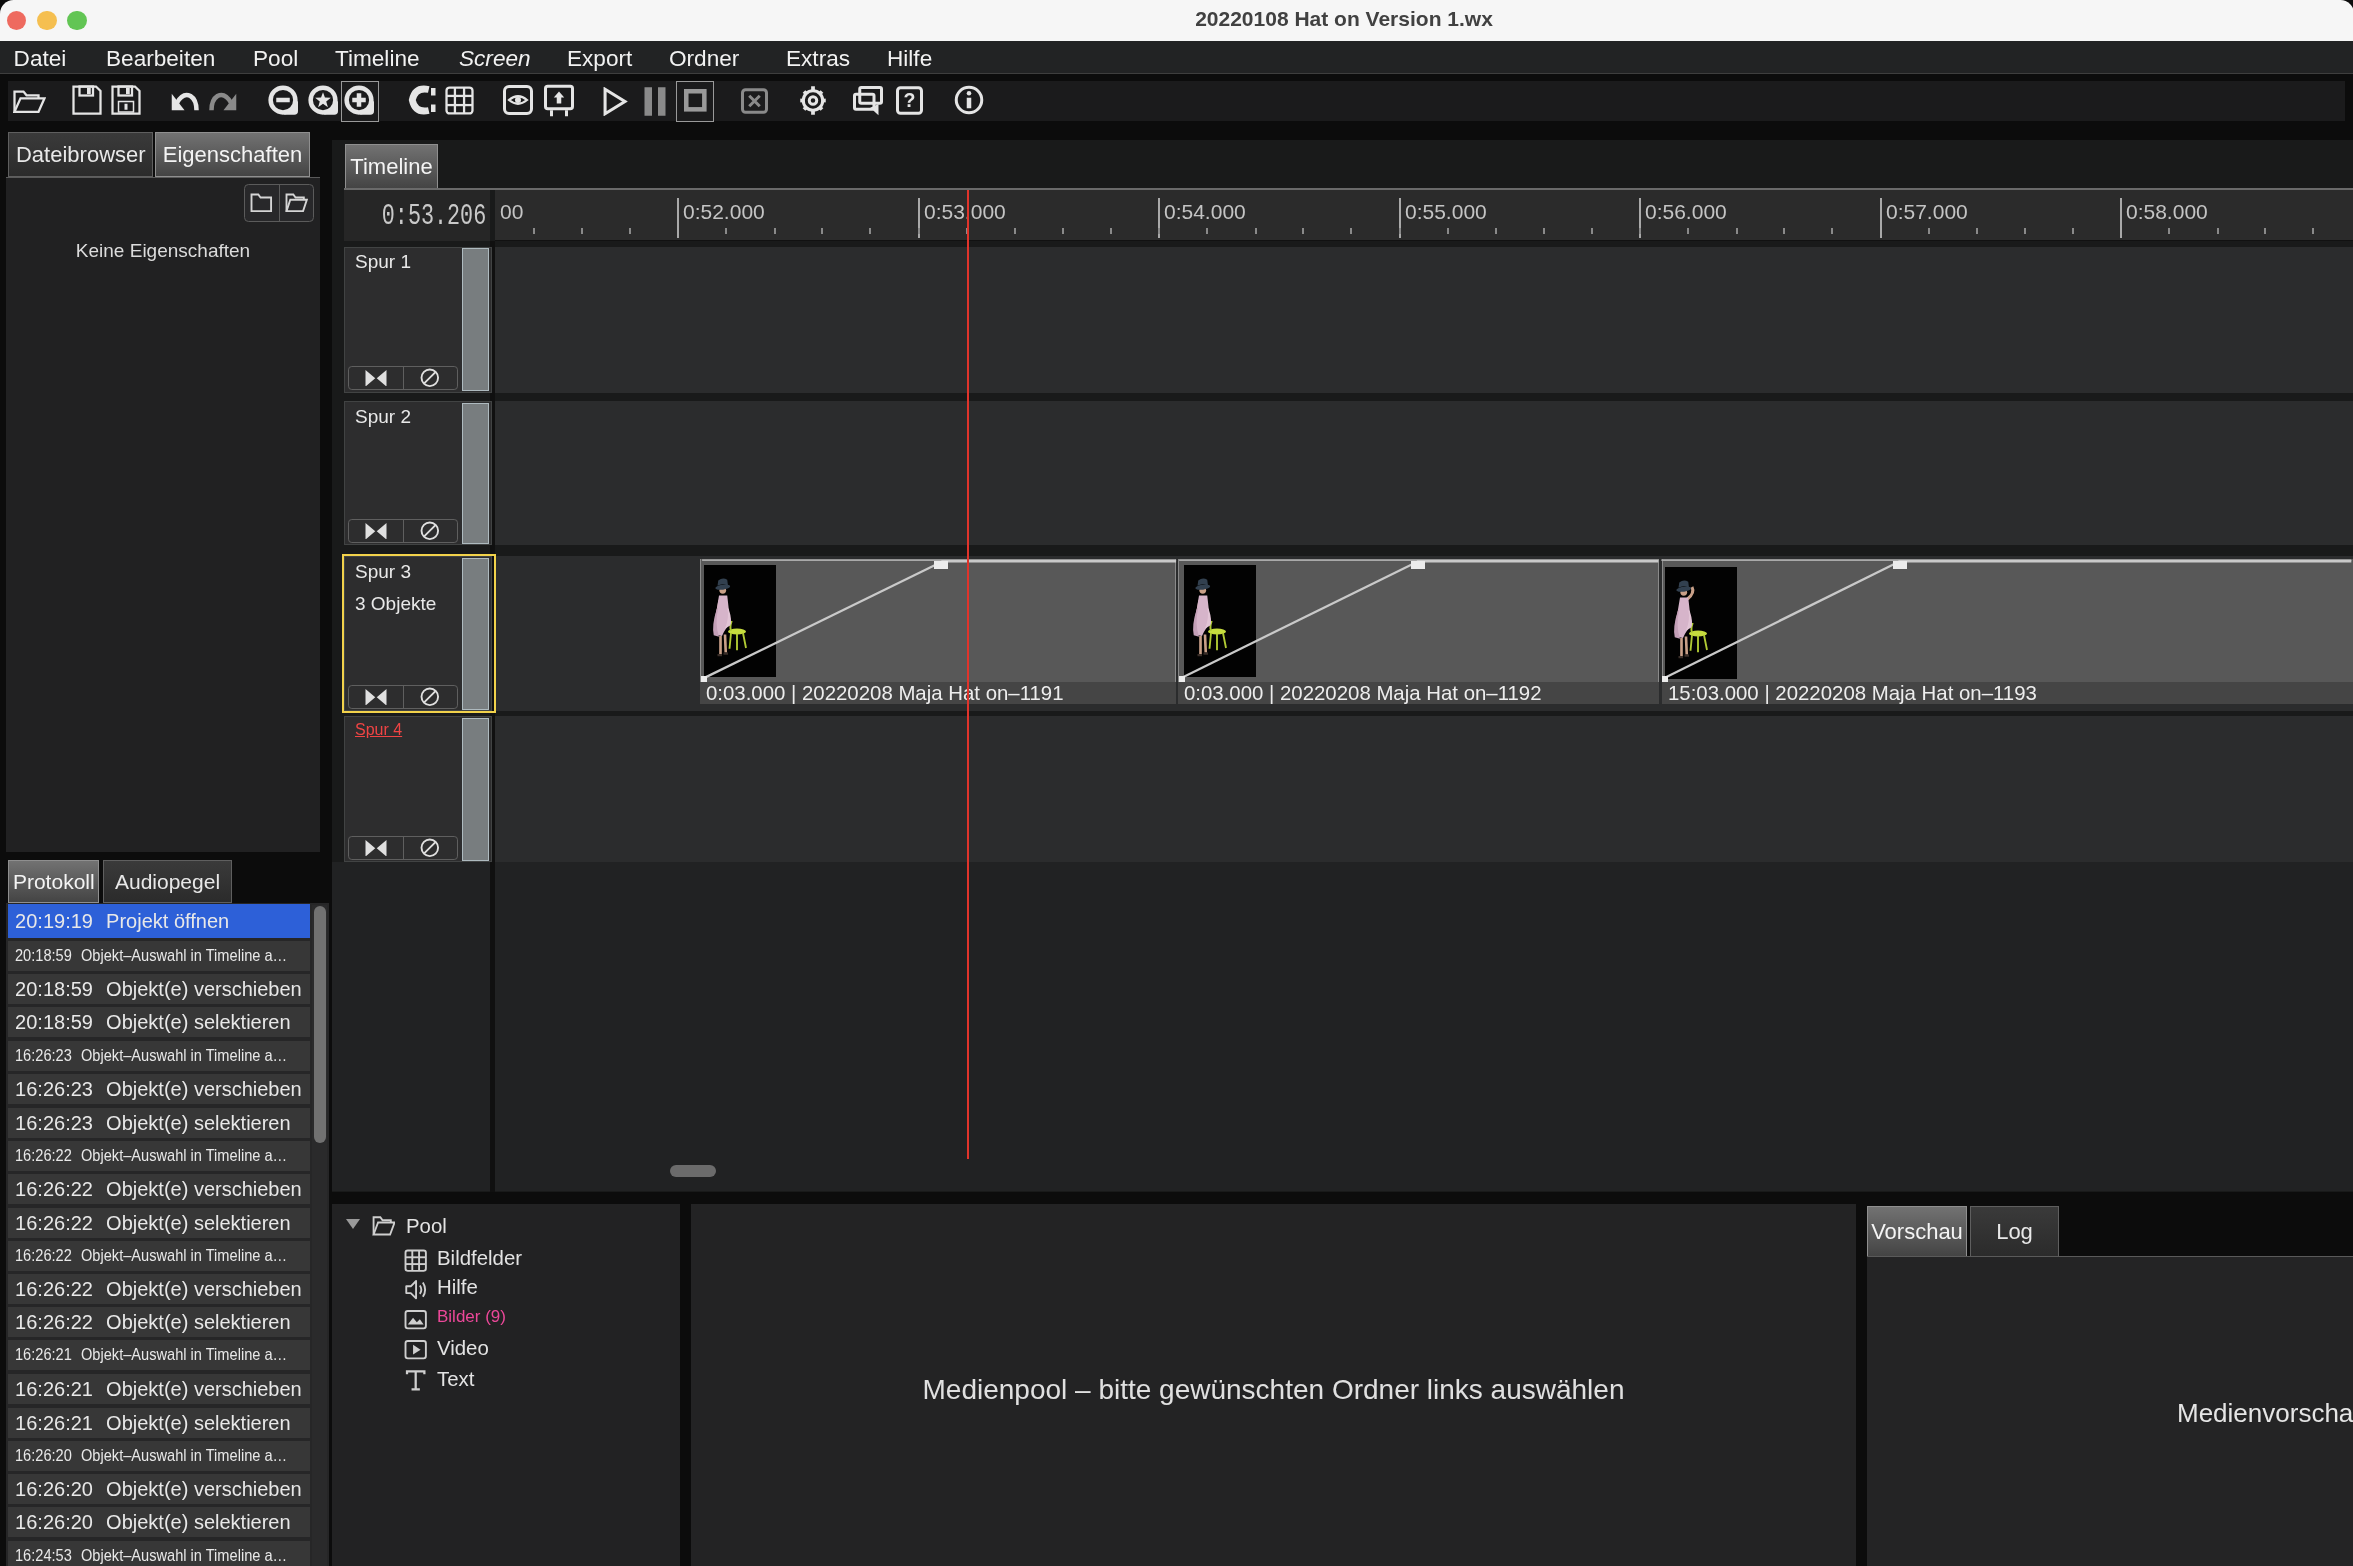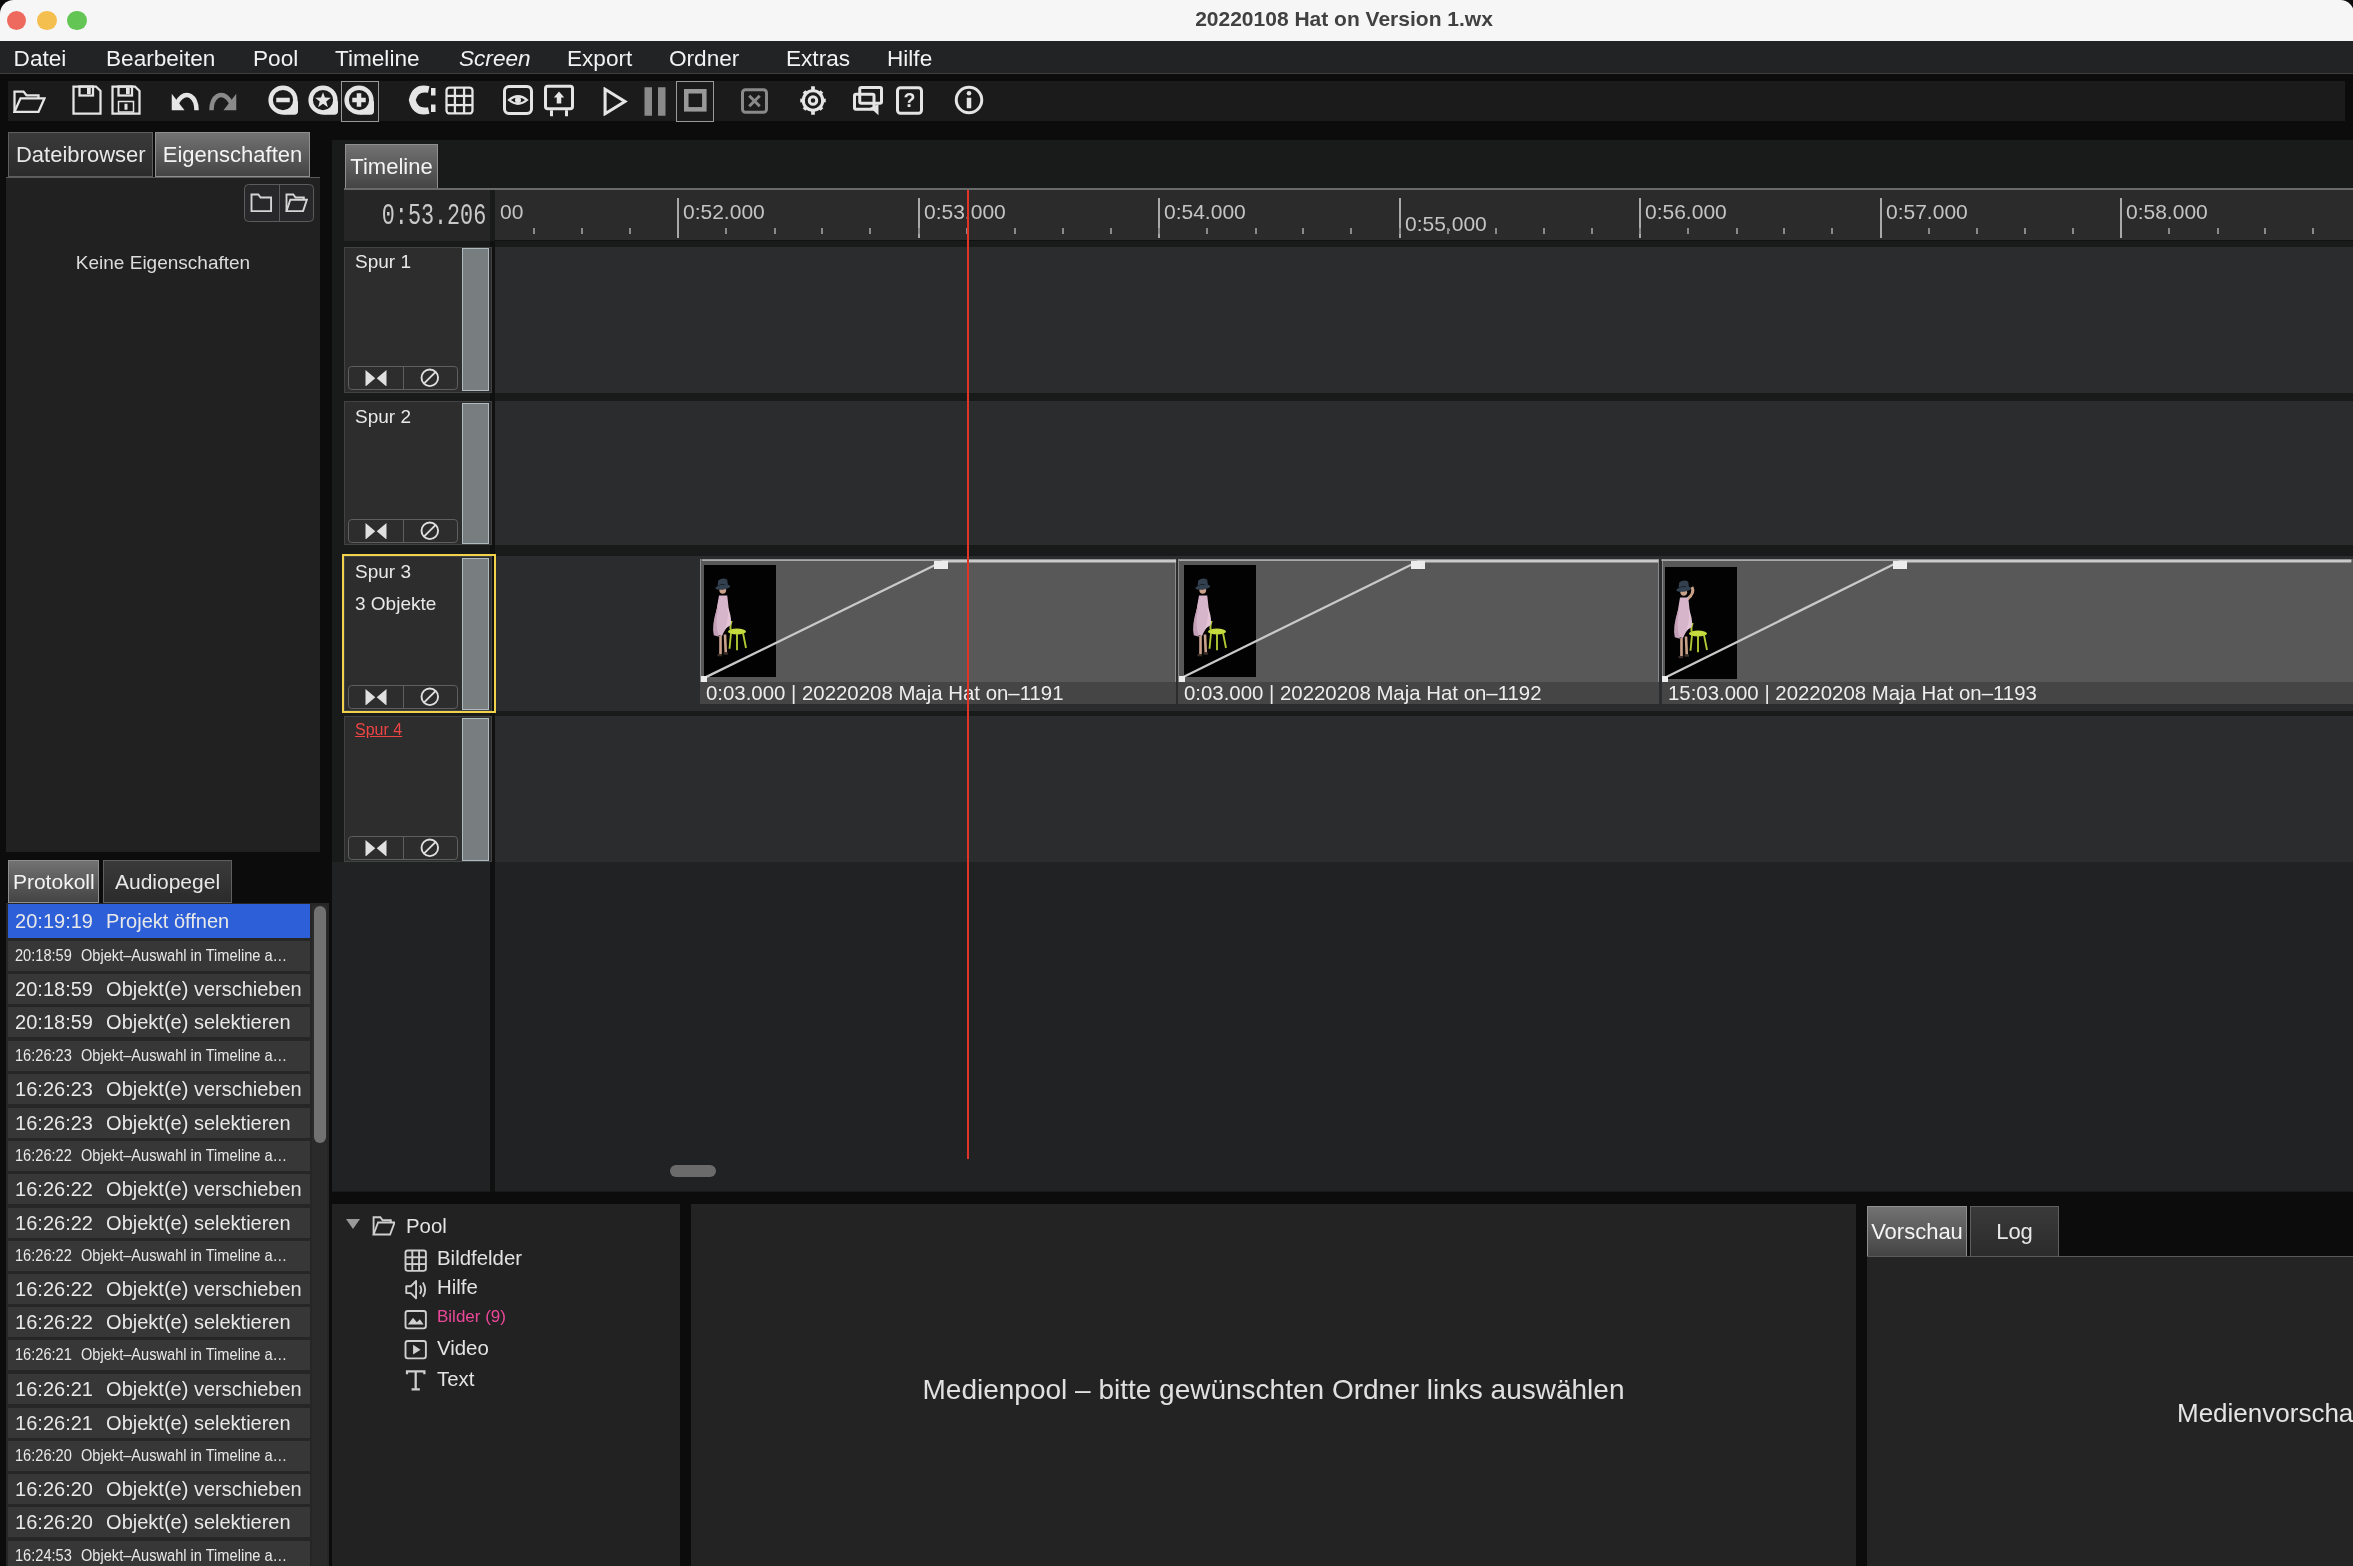--- a/index.html
+++ b/index.html
@@ -48,21 +48,21 @@
           <path d="M2 24 L2 2 L11 2 L14 6 L28 6 L28 24 Z" fill="none" stroke="#d5d5d5" stroke-width="2.5"></path>
         </svg>
     </div>
     <div style="flex:1;display:flex;align-items:center;justify-content:center;">
       <svg width="22.6" height="19.6" viewBox="0 0 30 26">
           <path d="M2 24 L2 2 L11 2 L14 6 L25 6 L25 9" fill="none" stroke="#d5d5d5" stroke-width="2.5"></path>
           <path d="M2 24 L7 9 L29 9 L24 24 Z" fill="none" stroke="#d5d5d5" stroke-width="2.5"></path>
         </svg>
     </div>
   </div>
-  <div class="abs" style="left:6px;top:240px;width:314px;height:19.6px;text-align:center;font-size:19px;color:#dcdcdc;margin-top:12px;">Keine Eigenschaften</div>
+  <div class="abs" style="left:6px;top:240px;width:314px;height:19.6px;text-align:center;font-size:19px;color:#dcdcdc;">Keine Eigenschaften</div>
 
   <div class="tab sel" style="left:8.3px;top:860px;width:91px;height:43px;font-size:21px;">Protokoll</div>
   <div class="tab" style="left:103px;top:860px;width:129px;height:43px;font-size:21px;">Audiopegel</div>
   <div class="abs" style="left:6px;top:903px;width:323px;height:663px;background:#262627;"></div>
   <div id="loglist"></div>
   <div class="abs" style="left:312px;top:905px;width:15px;height:661px;background:#2a2a2b;"></div>
   <div class="abs" style="left:314px;top:906px;width:12px;height:237px;background:#717171;border-radius:6px;"></div>
 
   <div class="abs" style="left:332px;top:140px;width:2022px;height:1052px;background:#191a1a;"></div>
   <div class="tab sel" style="left:345px;top:144px;width:93px;height:45px;font-size:22px;">Timeline</div>
@@ -122,21 +122,21 @@
       <div style="position:absolute;left:8.3px;top:1541px;width:302px;height:30px;background:#373737;color:#e8e8e8;font-size:16.6px;line-height:30px;padding-left:6.8px;white-space:nowrap;overflow:hidden;"><span style="display:inline-block;transform:scaleX(0.88);transform-origin:0 50%;white-space:nowrap;"><span style="display:inline-block;width:75px;">16:24:53</span><span>Objekt–Auswahl in Timeline a…</span></span></div>
     </div>
     <div>
       <div style="position:absolute;left:677px;top:198px;width:1.5px;height:40px;background:#a9a9a9;"></div>
       <div style="position:absolute;left:683px;top:201px;font-size:21px;line-height:21px;color:#c4c4c4;">0:52.000</div>
       <div style="position:absolute;left:918px;top:198px;width:1.5px;height:40px;background:#a9a9a9;"></div>
       <div style="position:absolute;left:924px;top:201px;font-size:21px;line-height:21px;color:#c4c4c4;">0:53.000</div>
       <div style="position:absolute;left:1158px;top:198px;width:1.5px;height:40px;background:#a9a9a9;"></div>
       <div style="position:absolute;left:1164px;top:201px;font-size:21px;line-height:21px;color:#c4c4c4;">0:54.000</div>
       <div style="position:absolute;left:1399px;top:198px;width:1.5px;height:40px;background:#a9a9a9;"></div>
-      <div style="position:absolute;left:1405px;top:201px;font-size:21px;line-height:21px;color:#c4c4c4;margin-top:12px;">0:55.000</div>
+      <div style="position:absolute;left:1405px;top:201px;font-size:21px;line-height:21px;color:#c4c4c4;">0:55.000</div>
       <div style="position:absolute;left:1639px;top:198px;width:1.5px;height:40px;background:#a9a9a9;"></div>
       <div style="position:absolute;left:1645px;top:201px;font-size:21px;line-height:21px;color:#c4c4c4;">0:56.000</div>
       <div style="position:absolute;left:1880px;top:198px;width:1.5px;height:40px;background:#a9a9a9;"></div>
       <div style="position:absolute;left:1886px;top:201px;font-size:21px;line-height:21px;color:#c4c4c4;">0:57.000</div>
       <div style="position:absolute;left:2120px;top:198px;width:1.5px;height:40px;background:#a9a9a9;"></div>
       <div style="position:absolute;left:2126px;top:201px;font-size:21px;line-height:21px;color:#c4c4c4;">0:58.000</div>
       <div style="position:absolute;left:500px;top:201px;font-size:21px;line-height:21px;color:#c4c4c4;">00</div>
       <div style="position:absolute;left:533px;top:228px;width:1.5px;height:6px;background:#8a8a8a;"></div>
       <div style="position:absolute;left:581px;top:228px;width:1.5px;height:6px;background:#8a8a8a;"></div>
       <div style="position:absolute;left:629px;top:228px;width:1.5px;height:6px;background:#8a8a8a;"></div>

